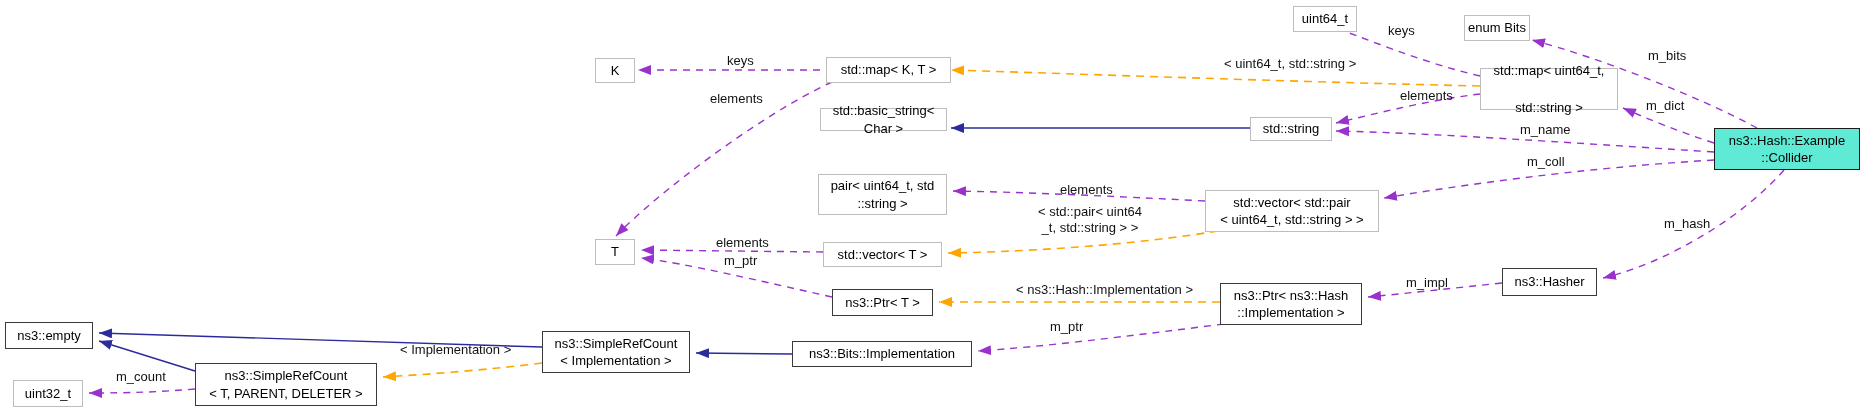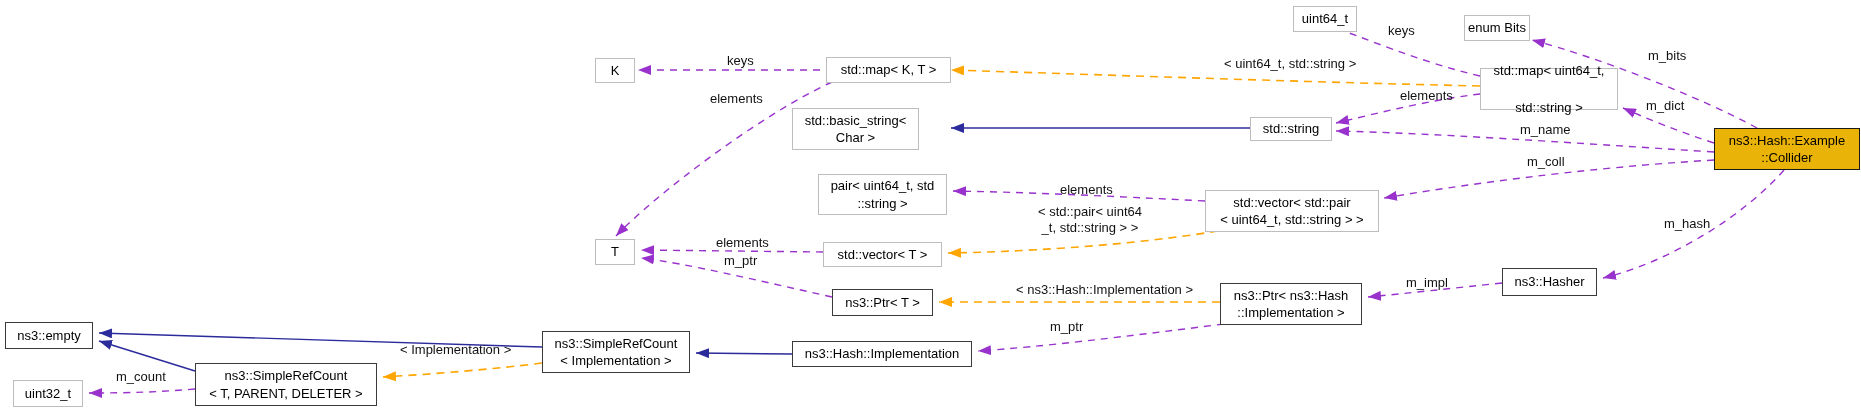--- a/index.html
+++ b/index.html
@@ -8,21 +8,21 @@
     font-family:"Liberation Sans","DejaVu Sans",sans-serif;overflow:hidden;
   }
   #edges{position:absolute;left:0;top:0;width:1861px;height:412px;}
   .node{
     position:absolute;display:flex;flex-direction:column;justify-content:center;align-items:center;
     background:#ffffff;color:#000;font-size:13px;line-height:1.32;text-align:center;
     white-space:nowrap;box-sizing:border-box;z-index:2;
   }
   .node.light{border:1.2px solid #bdbdbd;}
   .node.dark{border:1.6px solid #3a3a3a;}
-  .node.main{border:1.6px solid #1a1a1a;background:#eab308;}
+  .node.main{border:1.6px solid #1a1a1a;background:#5eead4;}
   .elabel{
     position:absolute;font-size:13px;color:#111;white-space:nowrap;z-index:3;line-height:1.2;
   }
   .elabel.center{text-align:center;}
   path.p{stroke:#9932cc;stroke-width:1.4;fill:none;stroke-dasharray:7 6;}
   path.o{stroke:#ffa500;stroke-width:1.6;fill:none;stroke-dasharray:8 6;}
   path.n{stroke:#2b2b9c;stroke-width:1.4;fill:none;}
 </style>
 </head>
 <body>
@@ -71,21 +71,21 @@
   </div>
   <div class="node light" style="left:1464px;top:15px;width:66px;height:26px;">
     <span>enum Bits</span>
   </div>
   <div class="node light" style="left:595px;top:58px;width:40px;height:25px;">
     <span>K</span>
   </div>
   <div class="node light" style="left:820px;top:57px;width:125px;height:26px;margin-left:6px;">
     <span>std::map&lt; K, T &gt;</span>
   </div>
-  <div class="node light" style="left:792px;top:108px;width:127px;height:42px;">
+  <div class="node light" style="left:820px;top:108px;width:127px;height:23px;">
     <span>std::basic_string&lt;</span>
     <span>Char &gt;</span>
   </div>
   <div class="node light" style="left:1250px;top:117px;width:82px;height:24px;">
     <span>std::string</span>
   </div>
   <div class="node light" style="left:1480px;top:68px;width:138px;height:42px;gap:20px;">
     <span>std::map&lt; uint64_t,</span>
     <span>std::string &gt;</span>
   </div>
@@ -118,21 +118,21 @@
     <span>ns3::Hasher</span>
   </div>
   <div class="node dark" style="left:5px;top:322px;width:88px;height:27px;">
     <span>ns3::empty</span>
   </div>
   <div class="node dark" style="left:542px;top:331px;width:148px;height:42px;">
     <span>ns3::SimpleRefCount</span>
     <span>&lt; Implementation &gt;</span>
   </div>
   <div class="node dark" style="left:792px;top:341px;width:180px;height:26px;">
-    <span>ns3::Hash::Implementation</span>
+    <span>ns3::Bits::Implementation</span>
   </div>
   <div class="node dark" style="left:195px;top:363px;width:182px;height:43px;">
     <span>ns3::SimpleRefCount</span>
     <span>&lt; T, PARENT, DELETER &gt;</span>
   </div>
   <div class="node light" style="left:13px;top:380px;width:70px;height:27px;">
     <span>uint32_t</span>
   </div>
 
   <div class="elabel" style="left:727px;top:53px;">keys</div>

